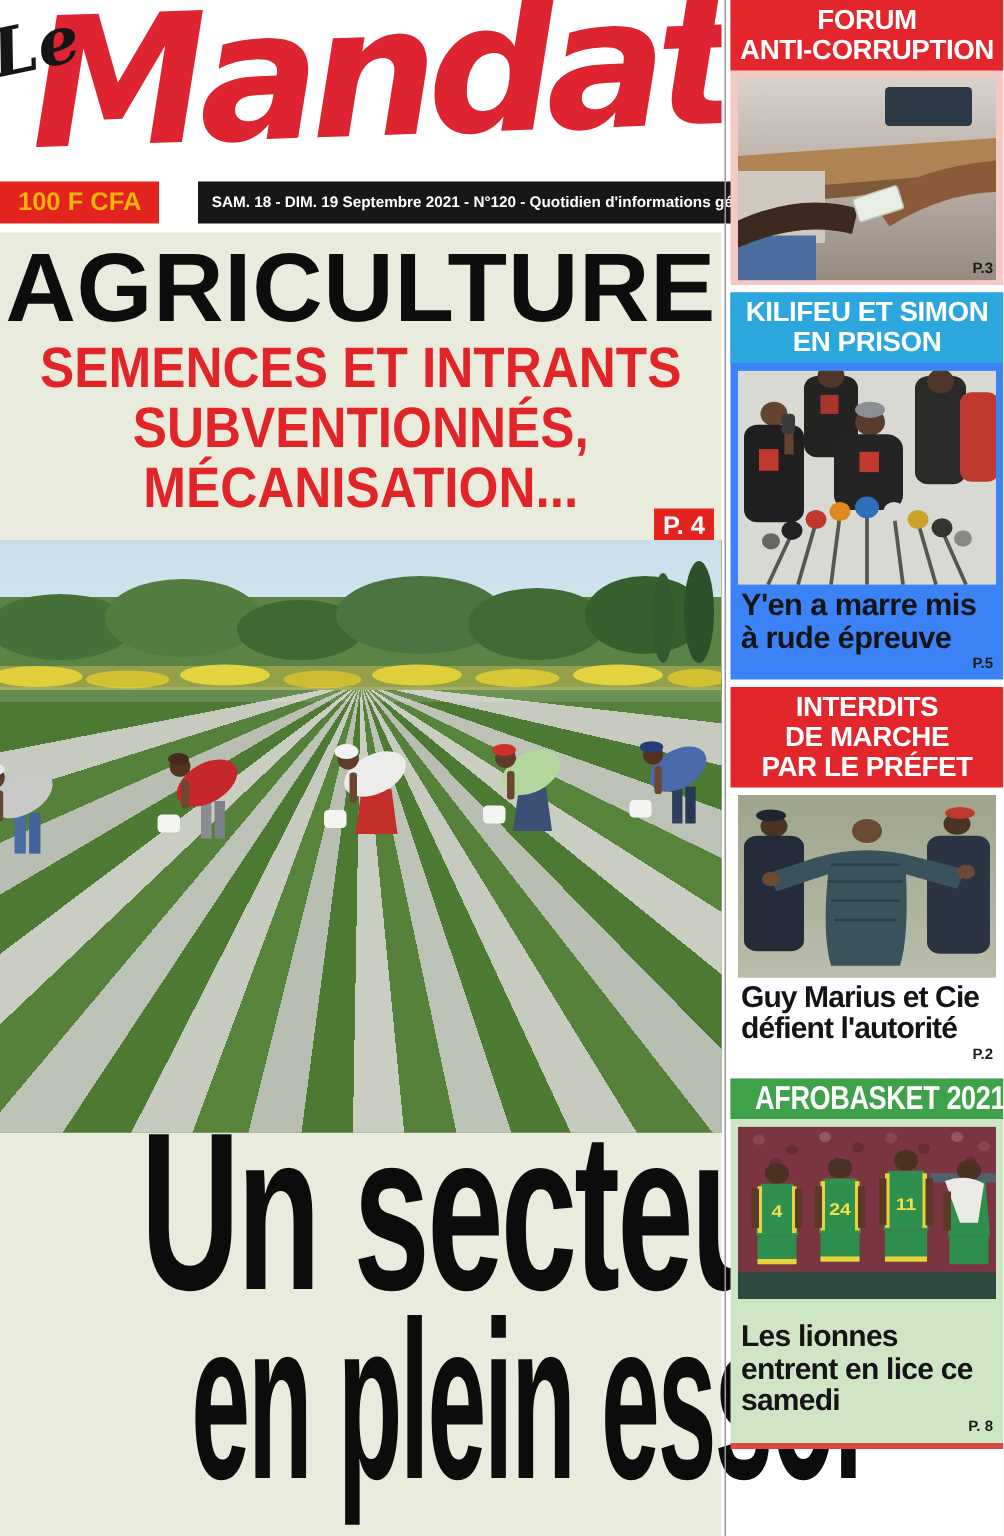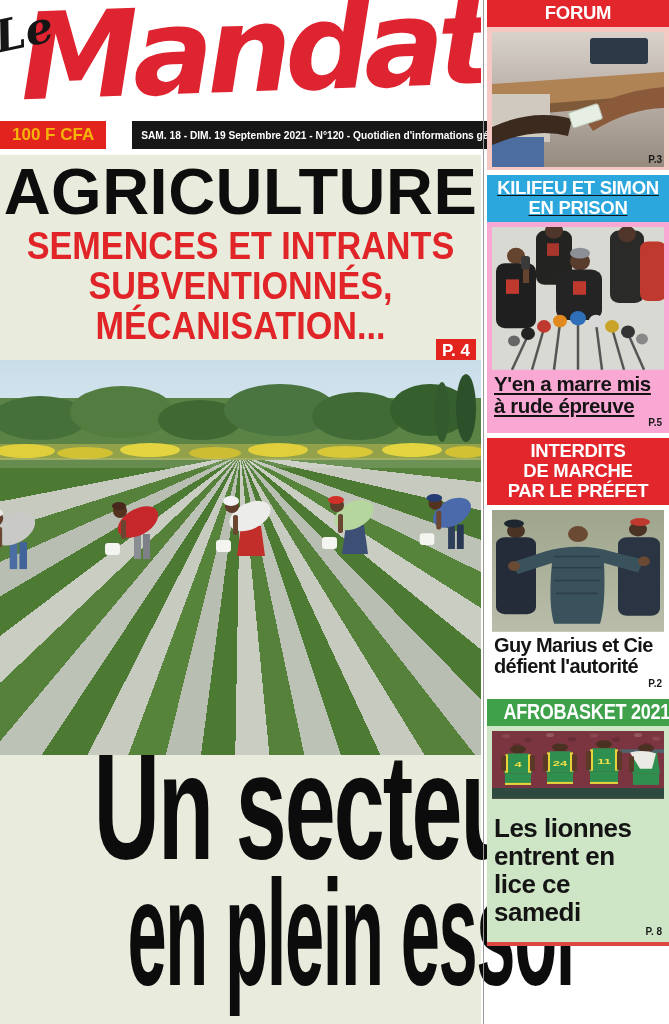--- a/index.html
+++ b/index.html
@@ -71,35 +71,35 @@
   .hl { width:481px; text-align:center; white-space:nowrap; font-size:150px; overflow:visible; }
   .hl1 { height:122px; line-height:108px; transform:scaleX(0.61); transform-origin:center; letter-spacing:-3px; }
   .hl2 { height:132px; line-height:116px; transform:scaleX(0.47); transform-origin:center; letter-spacing:-3px; }
 
   
   .vdivider { position:absolute; left:483px; top:0; width:1px; height:1024px; background:#9a9a9a; }
 
   .sidebar { position:absolute; left:487px; top:0; width:182px; height:916px; display:flex; flex-direction:column; }
   .news { position:relative; display:flex; flex-direction:column; margin-bottom:5px; }
   .news-1 { height:248px; background:#f6c8c4; }
-  .news-2 { height:258px; background:#f9a8d4;text-decoration:underline; }
+  .news-2 { height:258px; background:#3b82f6; }
   .news-3 { height:256px; background:#ffffff; }
   .news-4 { height:243px; background:#cee5c6; margin-bottom:0; }
   .badge { flex:none; color:#ffffff; text-align:center; padding:3px 0 4px; }
   .badge div { font-weight:800; font-size:18.5px; line-height:20px; letter-spacing:-0.3px; white-space:nowrap; }
   .badge .wide { font-size:22px; transform:scaleX(0.82); transform-origin:center; }
   .badge-red  { background:#e2262b; }
   .badge-blue { background:#2ba7dd; }
   .badge-green{ background:#3fa24b; }
   .nphoto { flex:1 1 auto; min-height:0; margin:5px 5px 3px; overflow:hidden; position:relative; }
   .nphoto svg { width:100%; height:100%; display:block; }
   .nheadline { flex:none; padding:0 7px 16px; font-weight:800; color:#141414; line-height:1.08; letter-spacing:-0.5px; }
   .news-1 .nheadline, .news-2 .nheadline { font-size:20.5px; letter-spacing:-0.4px; }
   .news-3 .nheadline { font-size:20px; letter-spacing:-0.6px; }
-  .news-4 .nheadline { font-size:26px; padding-right:8px;margin-top:12px; }
+  .news-4 .nheadline { font-size:20px; padding-right:8px;margin-top:12px; }
   .pref { position:absolute; right:7px; bottom:5px; font-size:10px; font-weight:700; color:#1a1a1a; }
   .bottom-rule { flex:none; height:4px; background:#dc4743; }
 </style>
 </head>
 <body>
 
 <div class="page">
 
   <div class="leftcol">
 
@@ -203,20 +203,21 @@
     </div>
   </div>
 
   <div class="vdivider"></div>
 
   <div class="sidebar">
 
     <section class="news news-1">
       <div class="badge badge-red">
         <div>FORUM</div>
+        <div>ANTI-CORRUPTION</div>
       </div>
       <div class="nphoto">
         <svg viewBox="0 0 172 135" preserveAspectRatio="none">
           <defs>
             <linearGradient id="g1" x1="0" y1="0" x2="0" y2="1">
               <stop offset="0" stop-color="#d8d2cb"></stop>
                 <stop offset="1" stop-color="#978b80"></stop>
             </linearGradient>
           </defs>
           <rect width="172" height="135" fill="url(#g1)"></rect>

